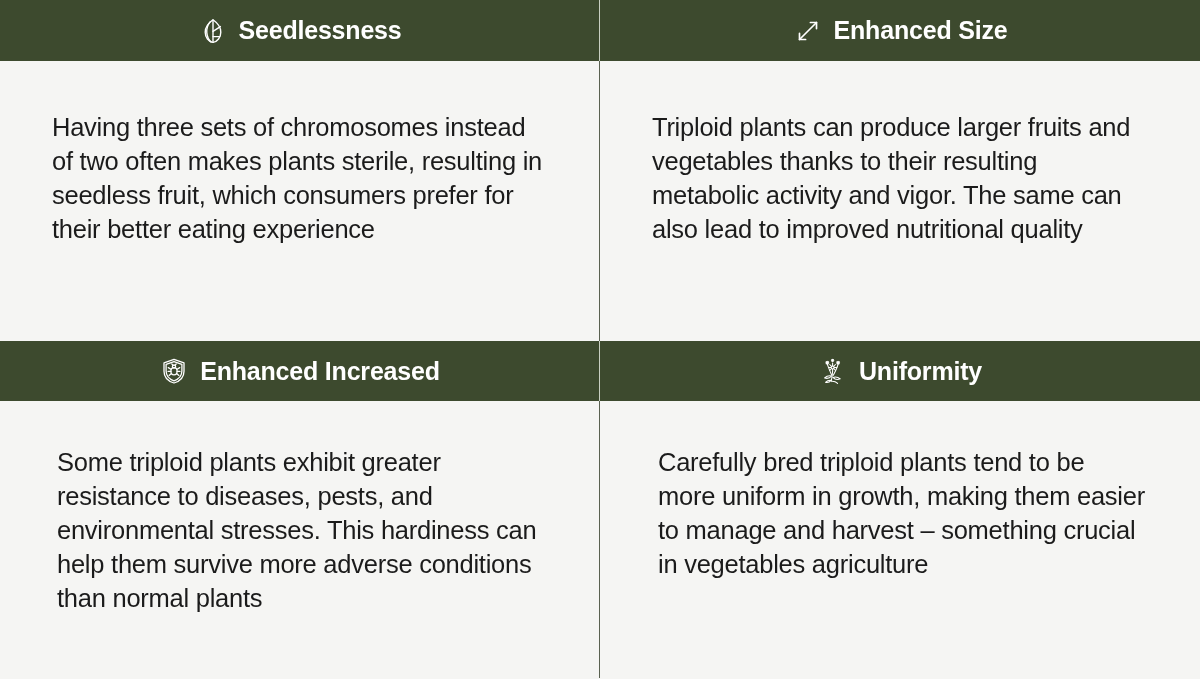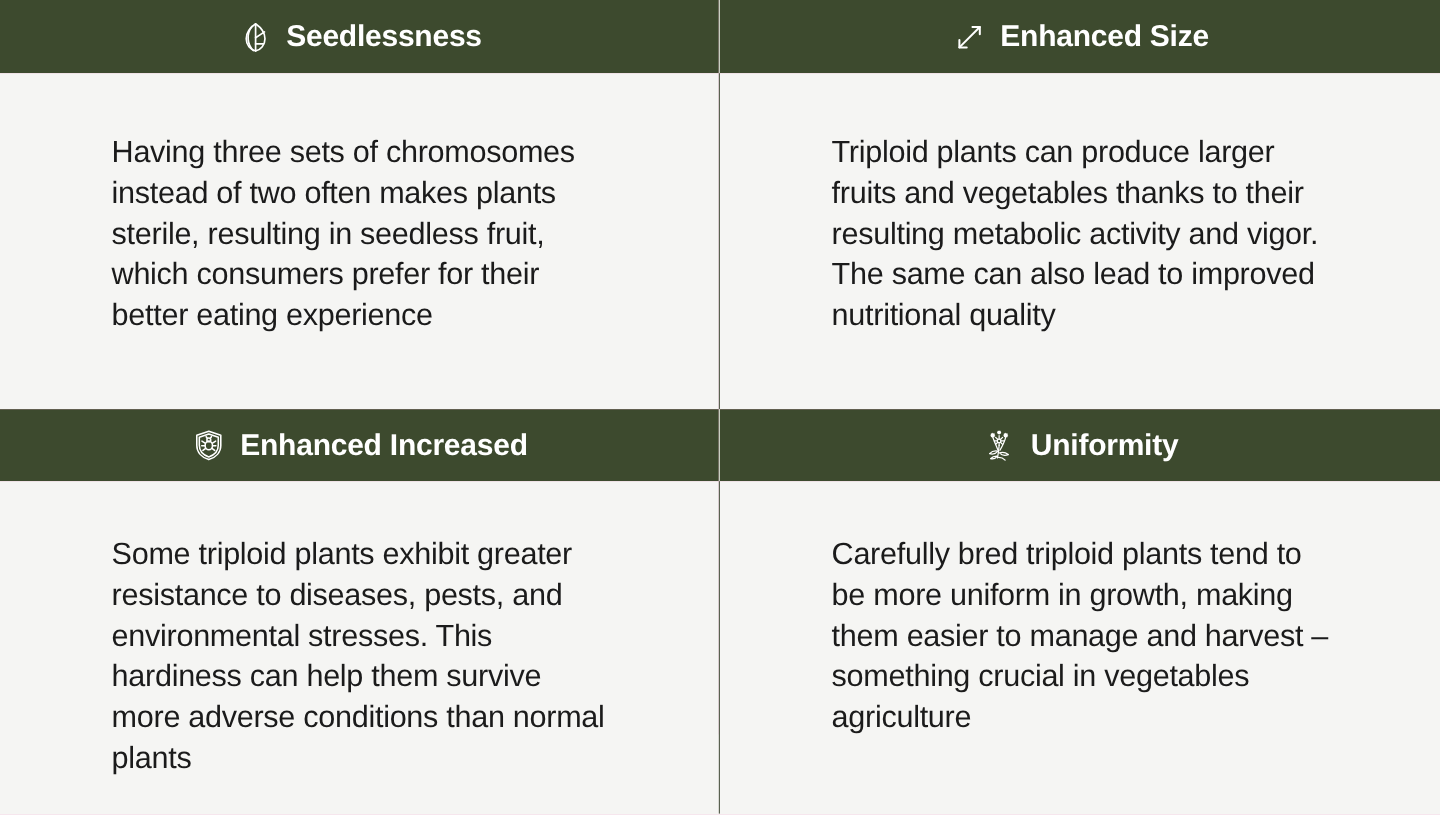--- a/index.html
+++ b/index.html
@@ -15,21 +15,21 @@
     font-family: "Liberation Sans", "DejaVu Sans", sans-serif;
     background: #f5f5f3;
   }
 
   .grid {
     width: 1200px;
     height: 612px;
     display: grid;
     grid-template-columns: 599px 1px 600px;
     grid-template-rows: 61px 280px 60px 277px;
-    background: #f9a8d4;
+    background: #c2410c;
   }
 
   
   .header-cell {
     background: #3d4a2e;
     display: flex;
     align-items: center;
     justify-content: center;
     gap: 11px;
     padding: 0 12px;
@@ -52,28 +52,28 @@
     width: 30px;
     height: 30px;
     flex: 0 0 auto;
   }
 
   .header-icon svg { display: block; }
 
   
   .body-cell {
     background: #f5f5f3;
-    padding: 0 93px;
+    padding: 0 52px;
     display: flex;
     align-items: flex-start;
     overflow: hidden;
   }
 
   .body-cell.row-1 { padding-top: 50px; }
-  .body-cell.row-2 { padding-top: 45px; }
+  .body-cell.row-2 { padding-top: 45px; justify-content: flex-end; }
 
   .body-text {
     color: #1b1b1b;
     font-size: 25.5px;
     line-height: 1.33;
     letter-spacing: -0.25px;
     max-width: 490px;
   }
 
   

